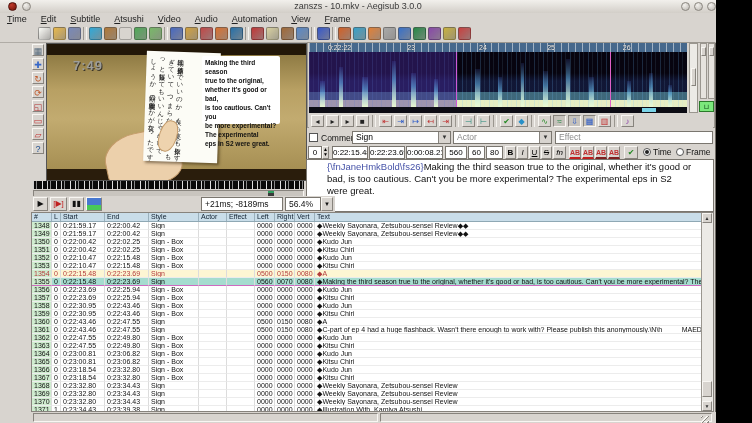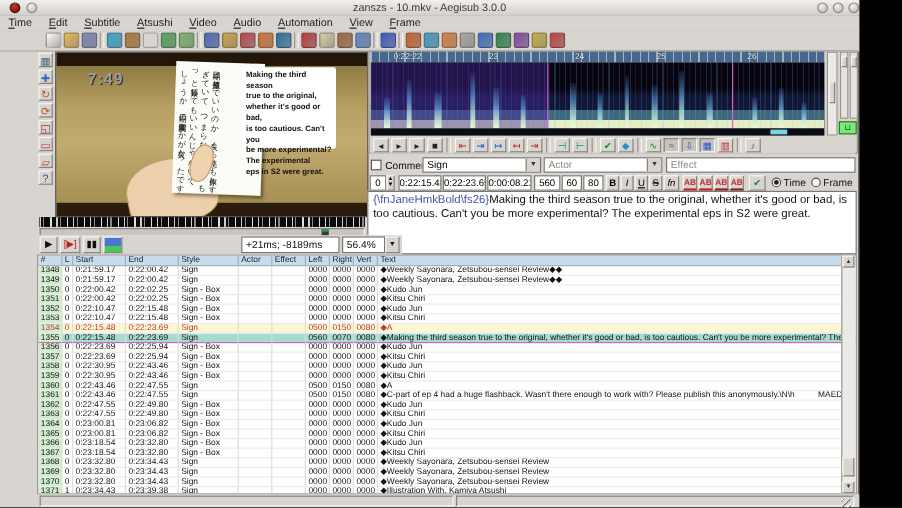--- a/index.html
+++ b/index.html
@@ -95,21 +95,21 @@
   .placeholder{color:#8a8a8a;}
   .timebox{position:absolute;height:13px;background:#fff;border:1px solid #7a766f;box-sizing:border-box;
            font-size:8px;line-height:11px;text-align:center;white-space:nowrap;overflow:hidden;}
   .fmt-btn{position:absolute;height:13px;background:#d8d4cf;border:1px solid;border-color:#f8f6f2 #87837d #87837d #f8f6f2;
            box-sizing:border-box;font-size:8px;line-height:11px;text-align:center;}
   .ab-color{color:#c03030;font-size:7px;font-weight:bold;}
   .radio{position:absolute;width:8px;height:8px;border-radius:50%;background:#fff;border:1px solid #555;box-sizing:border-box;}
   .radio.on::after{content:"";position:absolute;left:1px;top:1px;width:4px;height:4px;border-radius:50%;background:#222;}
   .radio-label{position:absolute;font-size:8.5px;color:#111;}
   .textarea{position:absolute;left:306px;top:159px;width:408px;height:53px;background:#fff;border:1px solid #7a766f;
-            box-sizing:border-box;font-size:9.5px;line-height:12px;padding:1px 4px;color:#111;}
+            box-sizing:border-box;font-size:9.5px;line-height:12px;padding:1px 20px;color:#111;}
   .tag{color:#4653a8;}
   
   .grid{position:absolute;left:31px;top:212px;width:683px;height:200px;background:#fff;border:1px solid #87837d;box-sizing:border-box;overflow:hidden;}
   .g-header{display:flex;height:8px;background:#c9dde9;border-bottom:1px solid #8fa8b4;font-size:7px;line-height:8px;color:#102030;}
   .g-hcell{border-right:1px solid #9ab0bc;padding-left:2px;box-sizing:border-box;flex:none;overflow:hidden;}
   .g-row{display:flex;height:8px;font-size:7px;line-height:8px;color:#111;background:#fff;}
   .g-cell{border-right:1px solid #dcdcdc;border-bottom:1px solid #ececec;padding-left:2px;box-sizing:border-box;
           flex:none;overflow:hidden;white-space:pre;}
   .g-num{background:#cfeccf;}
   .g-row.red{background:#fdf6d3;color:#b43c3c;}

